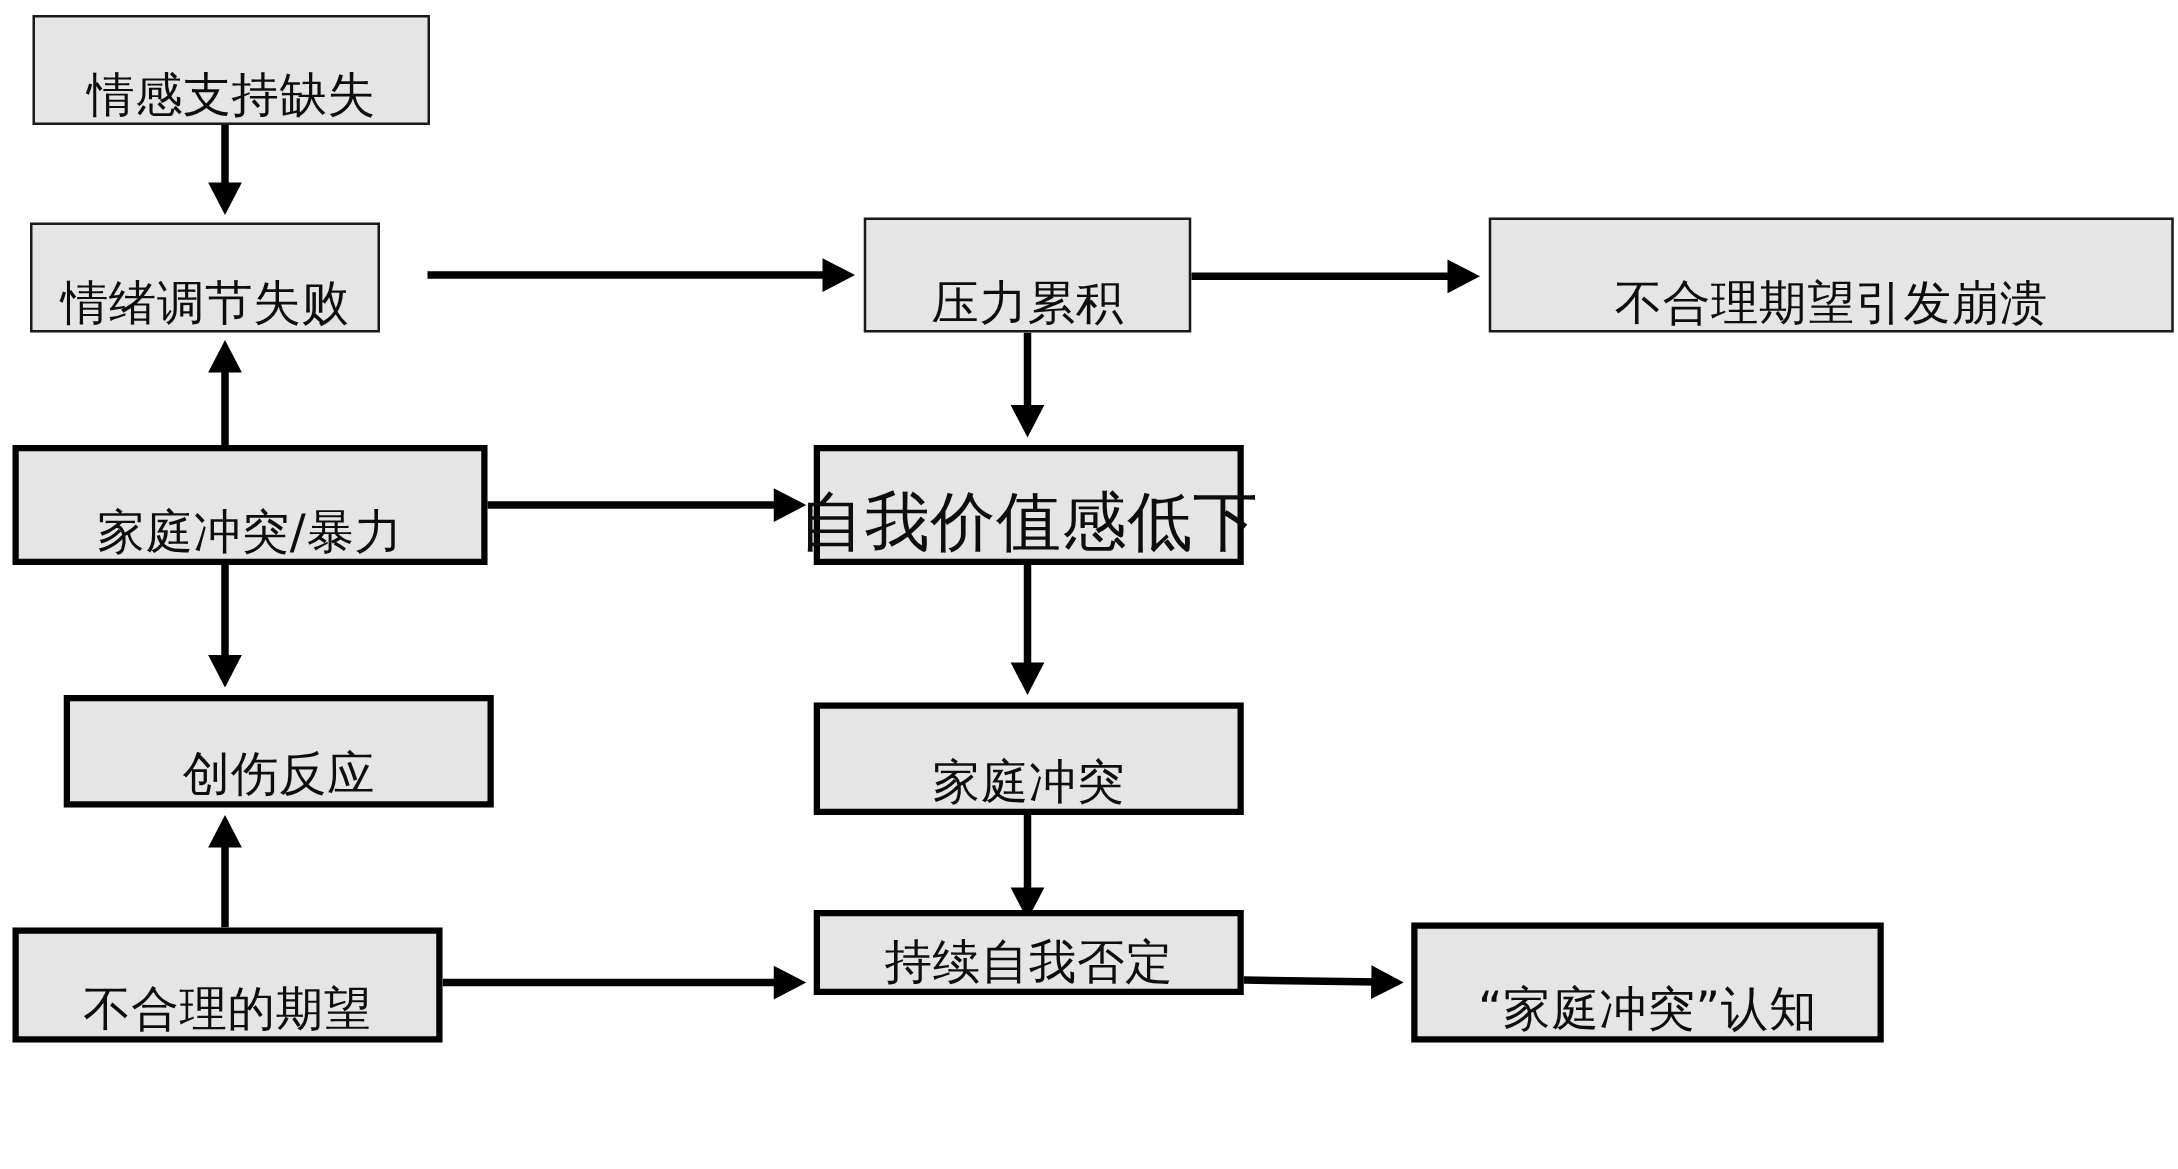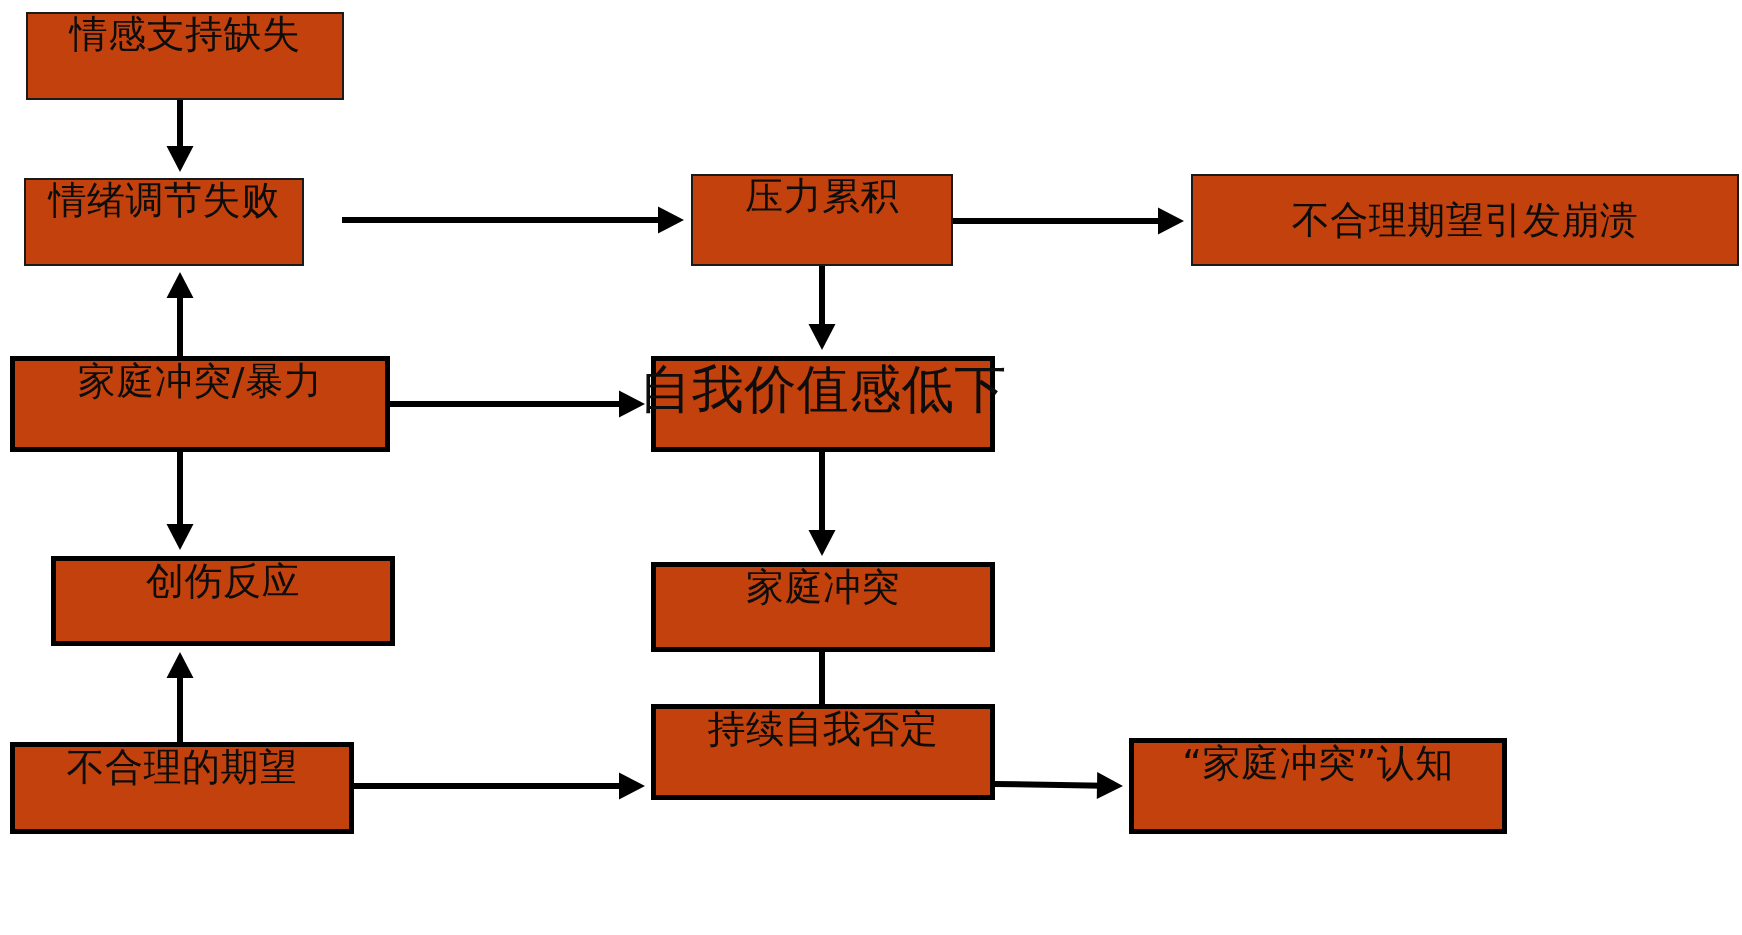--- a/index.html
+++ b/index.html
@@ -20,23 +20,23 @@
     position: absolute;
     left: 0;
     top: 0;
     width: 1742px;
     height: 935px;
     pointer-events: none;
   }
   .node {
     position: absolute;
     box-sizing: border-box;
-    background: #c2410c;
+    background: #e5e5e5;
     display: flex;
-    align-items: flex-start;
+    align-items: flex-end;
     justify-content: center;
     color: #0d0d0d;
     letter-spacing: 0.5px;
     white-space: nowrap;
     line-height: 1.1;
   }
   .node.thin {
     border: 2px solid #1a1a1a;
   }
   .node.thick {
@@ -123,20 +123,20 @@
       </div>
       <div class="node thick" style="left: 10px; top: 556px; width: 344px; height: 90px; margin-left: 41px;">
         <span class="label" style="font-size: 38px;">创伤反应</span>
       </div>
       <div class="node thick" style="left: 651px; top: 562px; width: 344px; height: 90px;">
         <span class="label" style="font-size: 38px;">家庭冲突</span>
       </div>
       <div class="node thick" style="left: 10px; top: 742px; width: 344px; height: 92px;">
         <span class="label" style="font-size: 38px;">不合理的期望</span>
       </div>
-      <div class="node thick" style="left: 651px; top: 704px; width: 344px; height: 96px;">
+      <div class="node thick" style="left: 651px; top: 728px; width: 344px; height: 68px;">
         <span class="label" style="font-size: 38px;">持续自我否定</span>
       </div>
       <div class="node thick" style="left: 1129px; top: 738px; width: 378px; height: 96px;">
         <span class="label" style="font-size: 38px;">“家庭冲突”认知</span>
       </div>
     </div>
 </div>
 
 </body></html>

